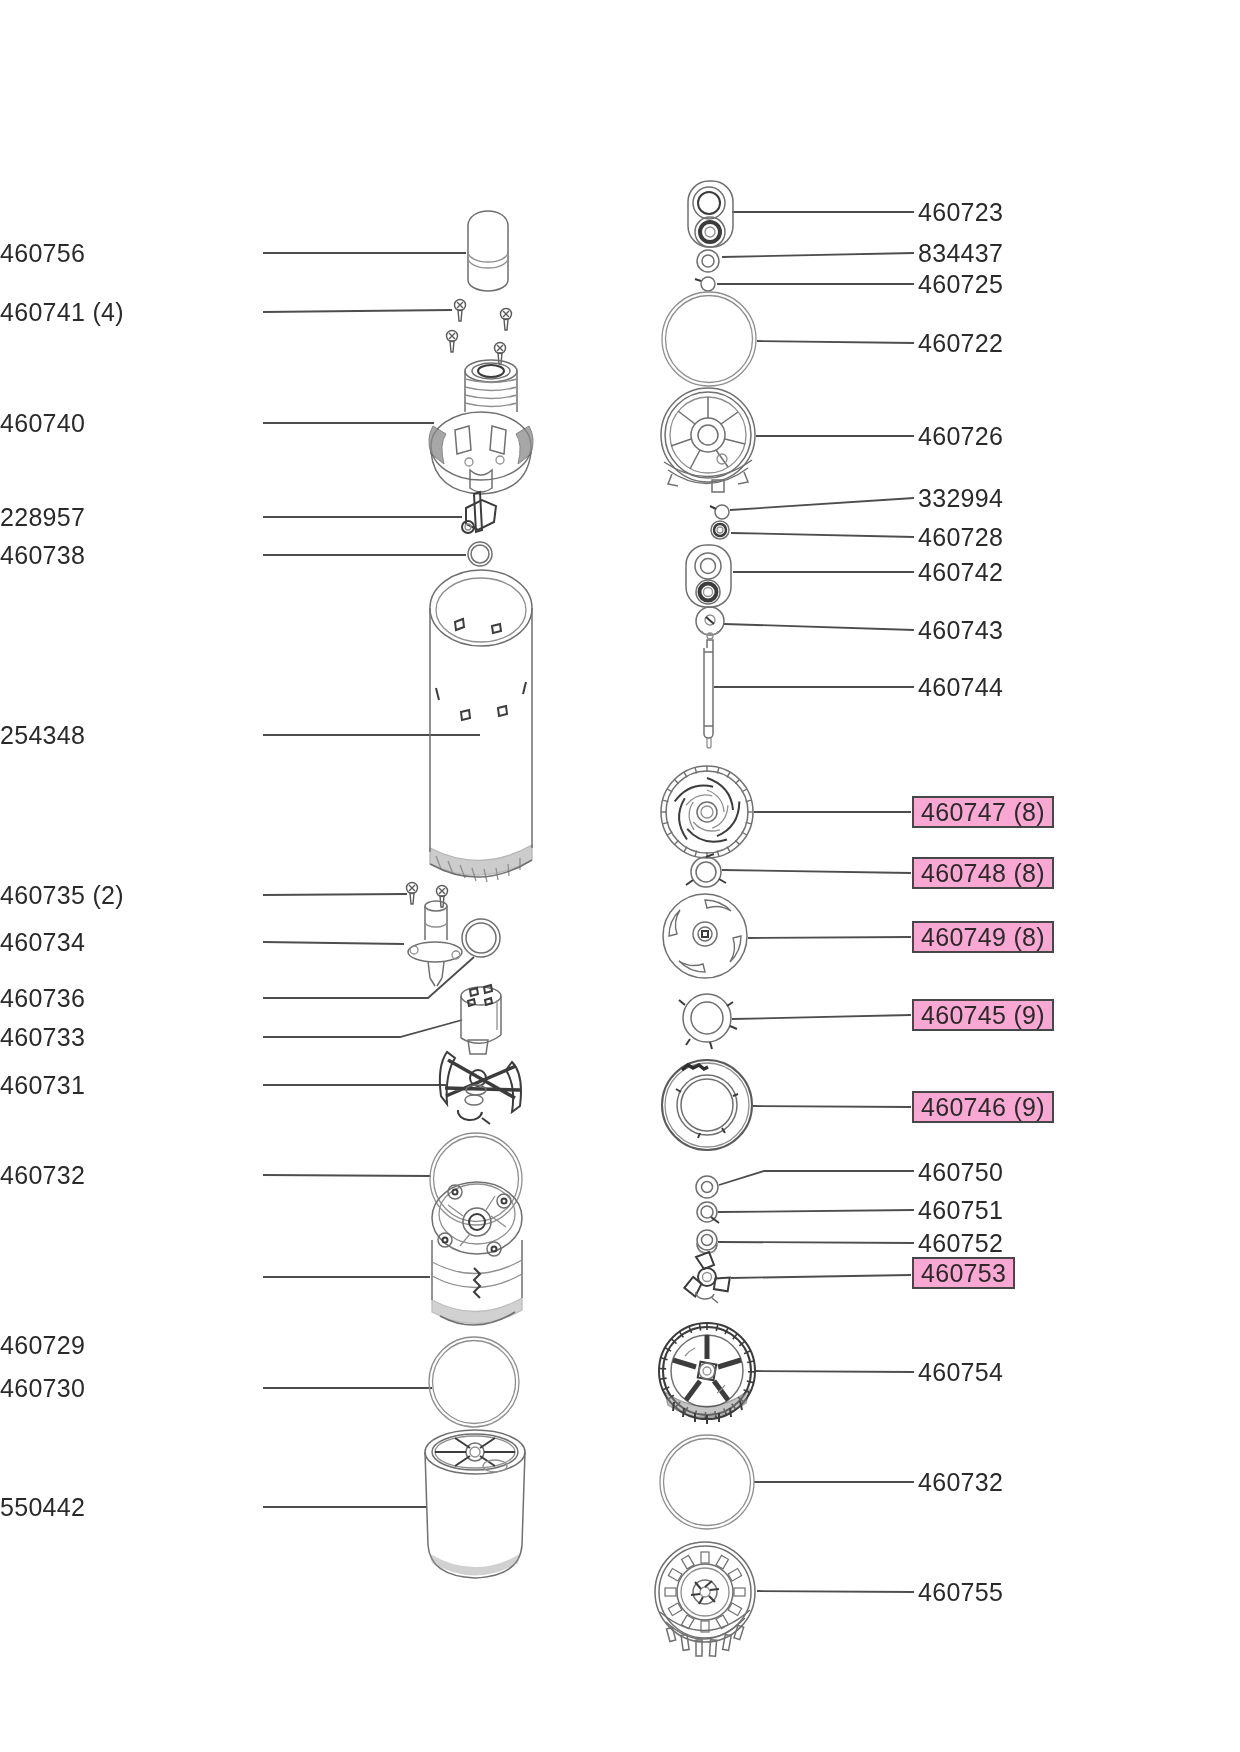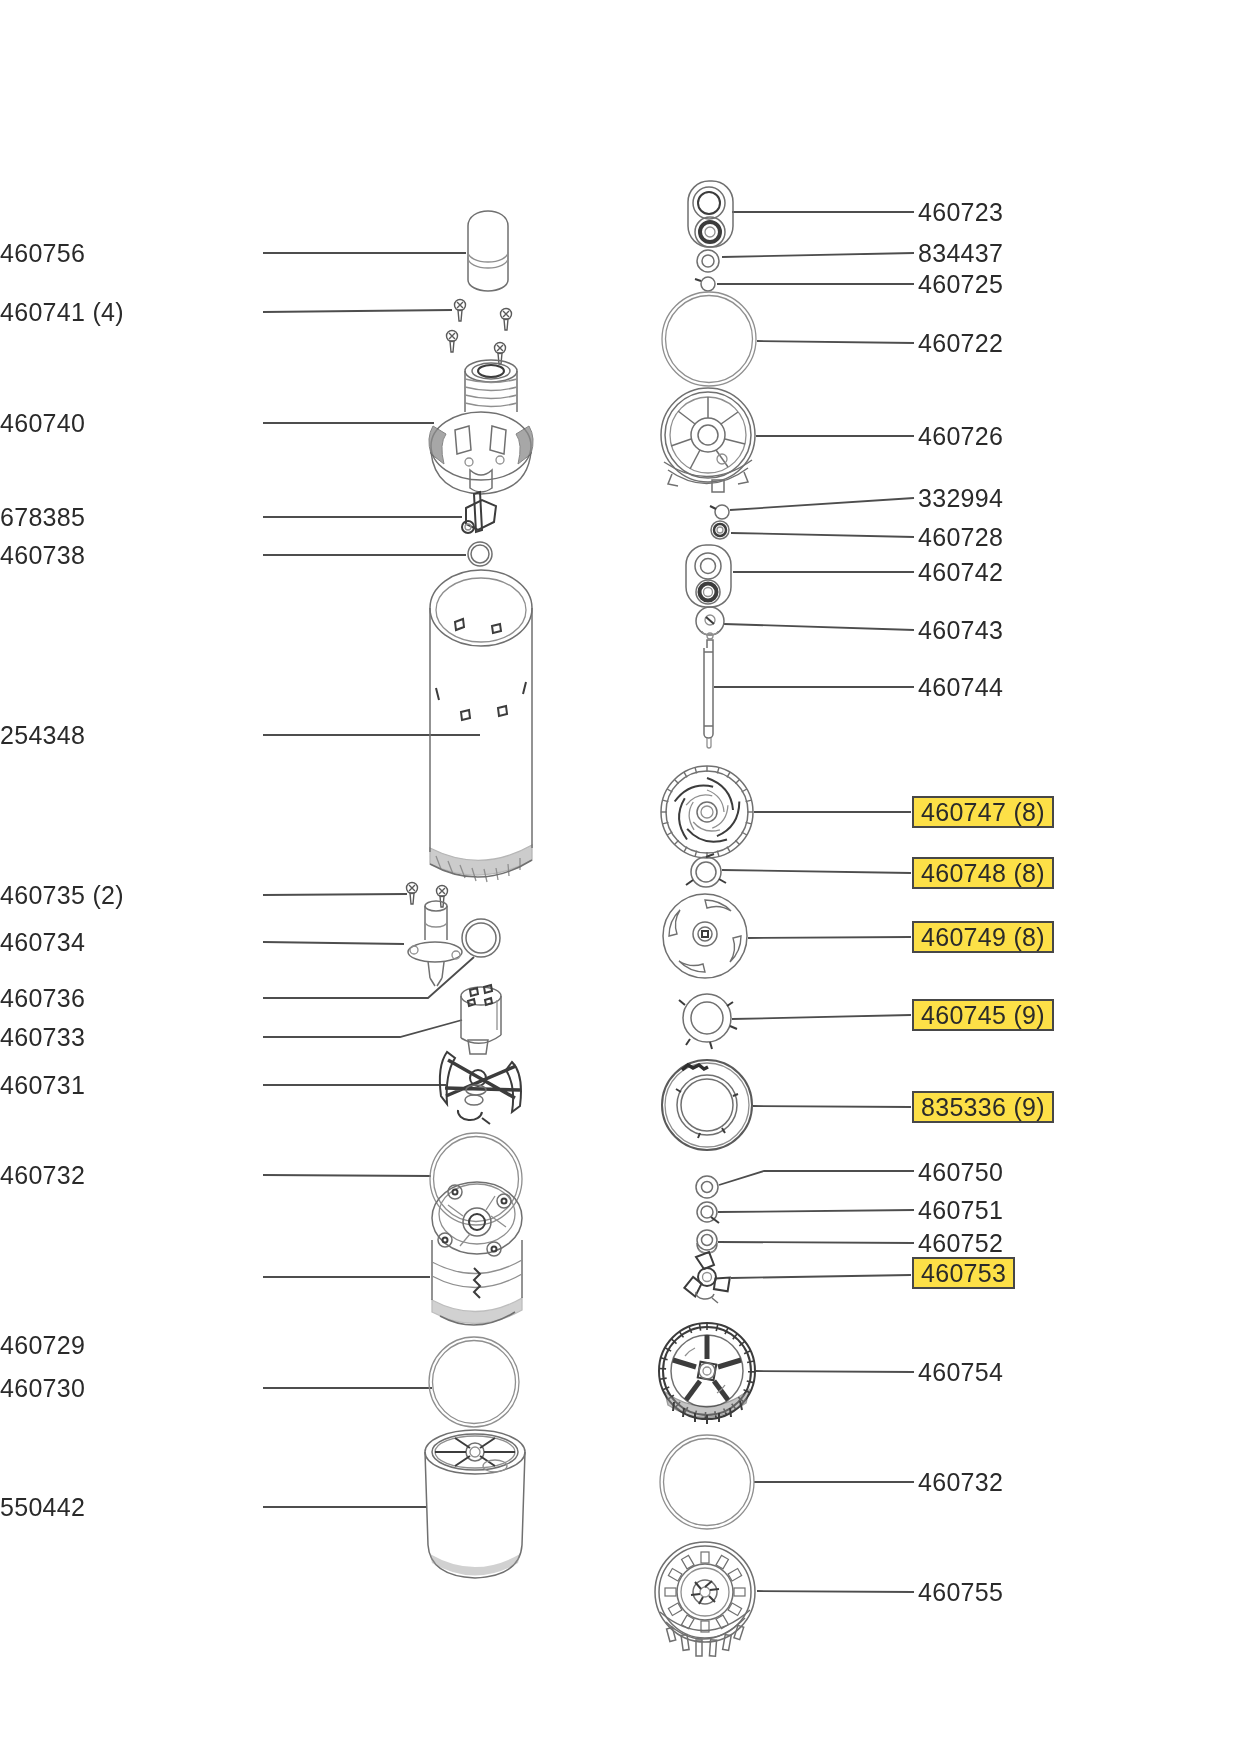--- a/index.html
+++ b/index.html
@@ -6,21 +6,21 @@
   .stage{
     position:relative;width:1240px;height:1752px;background:#ffffff;overflow:hidden;
     font-family:"Liberation Sans","DejaVu Sans",sans-serif;
   }
   .lbl{
     position:absolute;font-size:25px;line-height:30px;color:#2a2a2a;
     white-space:nowrap;letter-spacing:0.3px;
   }
   .lbl.left{left:0;width:257px;text-align:left;}
   .lbl.right{left:918px;text-align:center;}
-  .lbl.boxed{left:912px;border:2px solid #474747;padding:0 7px;line-height:28px;background:#fde047;}
+  .lbl.boxed{left:912px;border:2px solid #474747;padding:0 7px;line-height:28px;background:#f9a8d4;}
   svg.layer{position:absolute;left:0;top:0;}
   .ln{stroke:#4d4d4d;stroke-width:1.8;fill:none;}
   .p {stroke:#707070;stroke-width:1.5;fill:none;}
   .p2{stroke:#8f8f8f;stroke-width:1.3;fill:none;}
   .d {stroke:#3c3c3c;stroke-width:2;fill:none;}
   .dk{stroke:#3c3c3c;stroke-width:3.5;fill:none;}
 </style>
 </head>
 <body>
 
@@ -487,21 +487,21 @@
         <rect x="710" y="1640" width="6" height="16" transform="rotate(4 713 1648)"></rect>
         <rect x="724" y="1635" width="6" height="15" transform="rotate(10 727 1642)"></rect>
         <rect x="736" y="1626" width="6" height="13" transform="rotate(18 739 1632)"></rect>
       </g>
     </g>
   </svg>
 
   <div class="lbl left" style="top:238px">460756</div>
   <div class="lbl left" style="top:297px">460741 (4)</div>
   <div class="lbl left" style="top:408px">460740</div>
-  <div class="lbl left" style="top:502px">678385</div>
+  <div class="lbl left" style="top:502px">228957</div>
   <div class="lbl left" style="top:540px">460738</div>
   <div class="lbl left" style="top:720px">254348</div>
   <div class="lbl left" style="top:880px">460735 (2)</div>
   <div class="lbl left" style="top:927px">460734</div>
   <div class="lbl left" style="top:983px">460736</div>
   <div class="lbl left" style="top:1022px">460733</div>
   <div class="lbl left" style="top:1070px">460731</div>
   <div class="lbl left" style="top:1160px">460732</div>
   <div class="lbl left" style="top:1330px">460729</div>
   <div class="lbl left" style="top:1373px">460730</div>
@@ -514,21 +514,21 @@
   <div class="lbl right" style="top:421px">460726</div>
   <div class="lbl right" style="top:483px">332994</div>
   <div class="lbl right" style="top:522px">460728</div>
   <div class="lbl right" style="top:557px">460742</div>
   <div class="lbl right" style="top:615px">460743</div>
   <div class="lbl right" style="top:672px">460744</div>
   <div class="lbl right boxed" style="top:796px"><span>460747 (8)</span></div>
   <div class="lbl right boxed" style="top:857px"><span>460748 (8)</span></div>
   <div class="lbl right boxed" style="top:921px"><span>460749 (8)</span></div>
   <div class="lbl right boxed" style="top:999px"><span>460745 (9)</span></div>
-  <div class="lbl right boxed" style="top:1091px"><span>835336 (9)</span></div>
+  <div class="lbl right boxed" style="top:1091px"><span>460746 (9)</span></div>
   <div class="lbl right" style="top:1157px">460750</div>
   <div class="lbl right" style="top:1195px">460751</div>
   <div class="lbl right" style="top:1228px">460752</div>
   <div class="lbl right boxed" style="top:1257px"><span>460753</span></div>
   <div class="lbl right" style="top:1357px">460754</div>
   <div class="lbl right" style="top:1467px">460732</div>
   <div class="lbl right" style="top:1577px">460755</div>
 
 </div>
 

